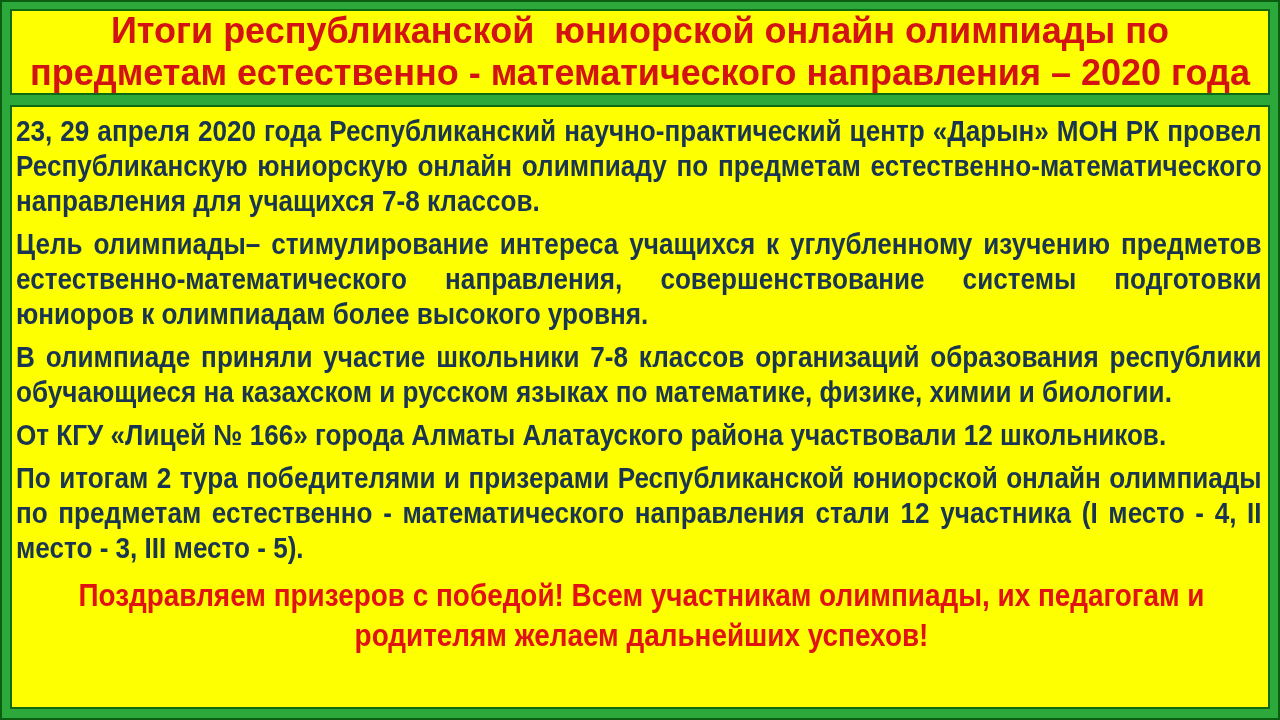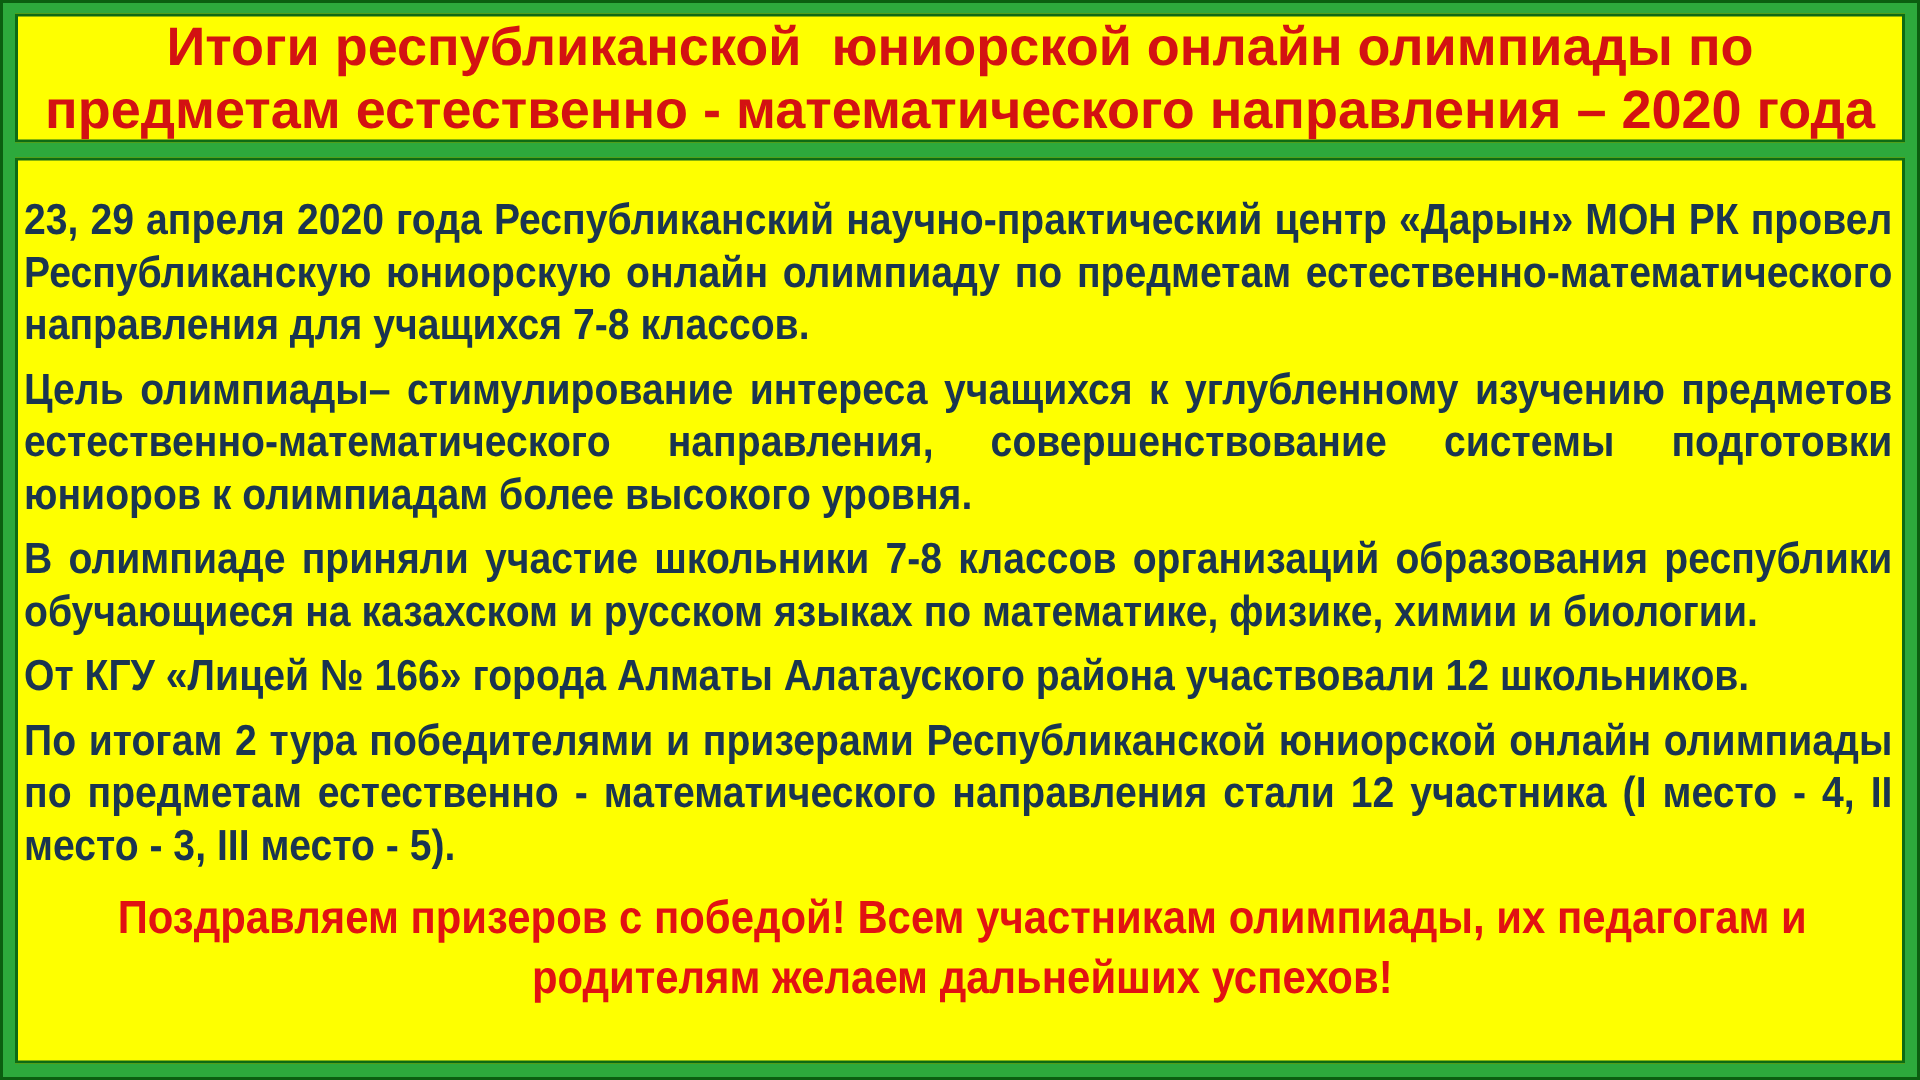--- a/index.html
+++ b/index.html
@@ -39,21 +39,21 @@
     text-align:center;
     white-space:pre-wrap;
     width:100%;
     padding:0 10px;
   }
   .body-box{
     background:var(--yellow);
     border:2px solid var(--dark-green);
     flex:1 1 auto;
     overflow:hidden;
-    padding:23px 0 0 4px;
+    padding:7px 0 0 4px;
   }
   .condense{
     width:1390px;
     transform:scaleX(0.9);
     transform-origin:0 0;
     font-weight:bold;
     color:var(--body-navy);
   }
   .para{
     font-size:29px;

